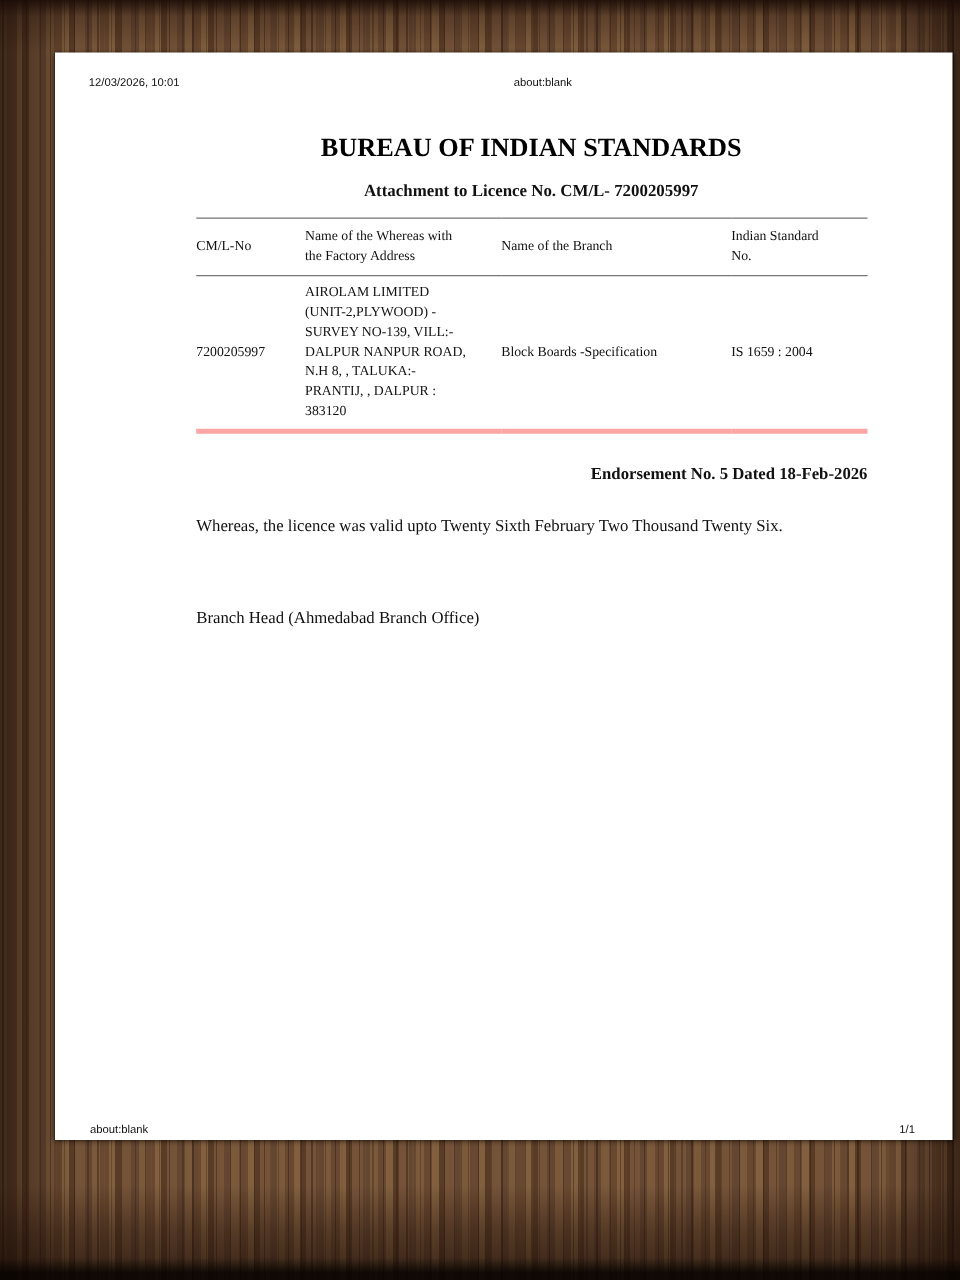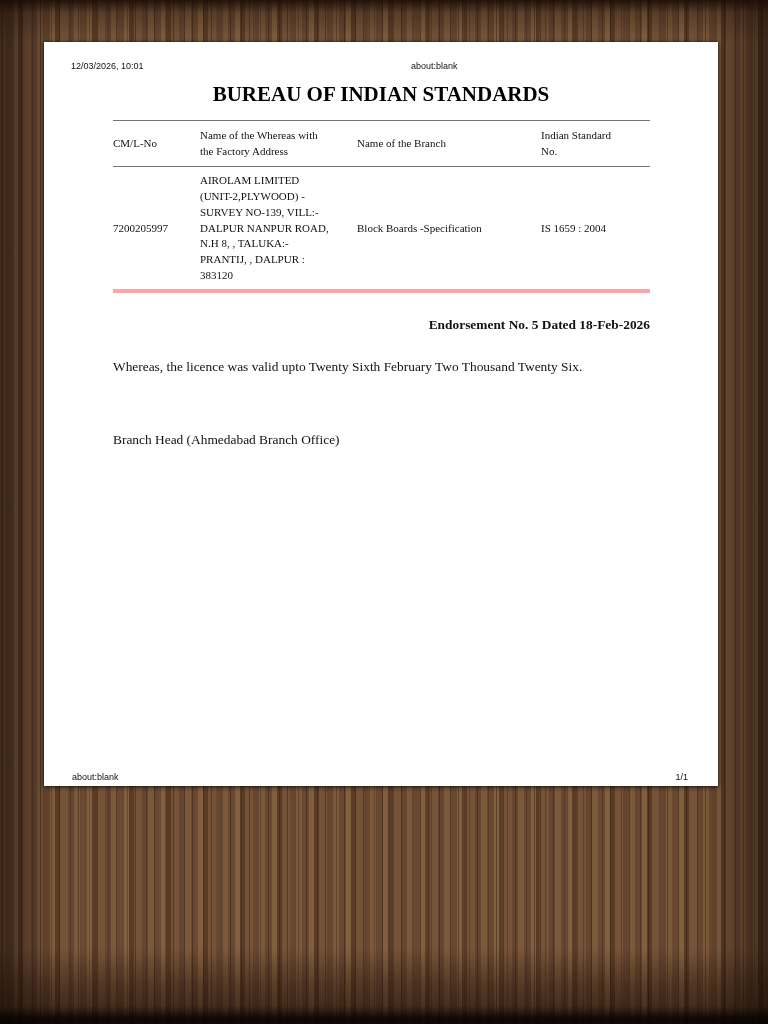--- a/index.html
+++ b/index.html
@@ -6,37 +6,38 @@
   body {
     width: 768px; height: 1024px; overflow: hidden; position: relative;
     background-color: #6f4e33;
     background-image:
       linear-gradient(180deg, rgba(24,10,5,.88) 0px, rgba(24,10,5,.30) 13px, rgba(0,0,0,0) 42px, rgba(0,0,0,0) 948px, rgba(30,14,7,.40) 984px, rgba(26,12,6,.55) 1006px, rgba(8,3,1,.92) 1018px),
       linear-gradient(90deg, rgba(22,9,4,.62) 0px, rgba(22,9,4,.30) 26px, rgba(0,0,0,0) 58px, rgba(0,0,0,0) 705px, rgba(22,9,4,.28) 738px, rgba(22,9,4,.60) 768px),
       repeating-linear-gradient(90deg, rgba(32,16,6,0) 0 2px, rgba(32,16,6,.38) 2px 3px, rgba(0,0,0,0) 3px 7px, rgba(120,85,52,.30) 7px 8px, rgba(0,0,0,0) 8px 13px, rgba(40,22,10,.30) 13px 14px, rgba(0,0,0,0) 14px 19px),
       repeating-linear-gradient(90deg, #7b593b 0 6px, #684830 6px 13px, #82603f 13px 18px, #593c26 18px 23px, #755339 23px 31px, #644631 31px 37px);
   }
   .page {
-    position: absolute; left: 44px; top: 42px; width: 674px; height: 744px;
+    position: absolute; left: 44px; top: 42px; width: 674px; height: 870px;
     background: #ffffff;
     box-shadow: 0 1px 5px rgba(0,0,0,.65), 0 0 2px rgba(0,0,0,.45);
+    padding-left: 44px;
   }
   .chrome-text {
     position: absolute;
     font-family: "Liberation Sans", sans-serif;
     font-size: 9px; color: #111; white-space: nowrap;
   }
   .hdr-date  { left: 27px;  top: 19px; }
   .hdr-title { left: 367px; top: 19px; }
   .ftr-url   { left: 28px;  bottom: 4px; }
   .ftr-page  { right: 30px; bottom: 4px; }
 
   .doc {
     font-family: "Liberation Serif", "DejaVu Serif", serif;
-    color: #111; font-size: 13.4px; line-height: 15.7px;
+    color: #111; font-size: 13.4px; line-height: 15.7px; margin-top: 24px;
   }
   .doc-title {
     margin: 0; padding-top: 40px; text-align: center;
     font-size: 21px; line-height: 25px; font-weight: bold; color: #000;
   }
   .doc-subtitle {
     margin: 14px 0 0 0; text-align: center;
     font-size: 13.5px; line-height: 16px; font-weight: bold;
   }
   .doc-body { margin-left: 69px; width: 537px; }
@@ -68,20 +69,21 @@
 </head>
 <body>
 
 <div class="page">
 
   <span class="chrome-text hdr-date">12/03/2026, 10:01</span>
   <span class="chrome-text hdr-title">about:blank</span>
 
   <div class="doc">
     <h1 class="doc-title">BUREAU OF INDIAN STANDARDS</h1>
+    <h2 class="doc-subtitle">Attachment to Licence No. CM/L- 7200205997</h2>
 
     <div class="doc-body">
       <table class="lic">
         <colgroup>
           <col class="col1">
             <col class="col2">
             <col class="col3">
             <col class="col4">
         </colgroup>
         <thead>

